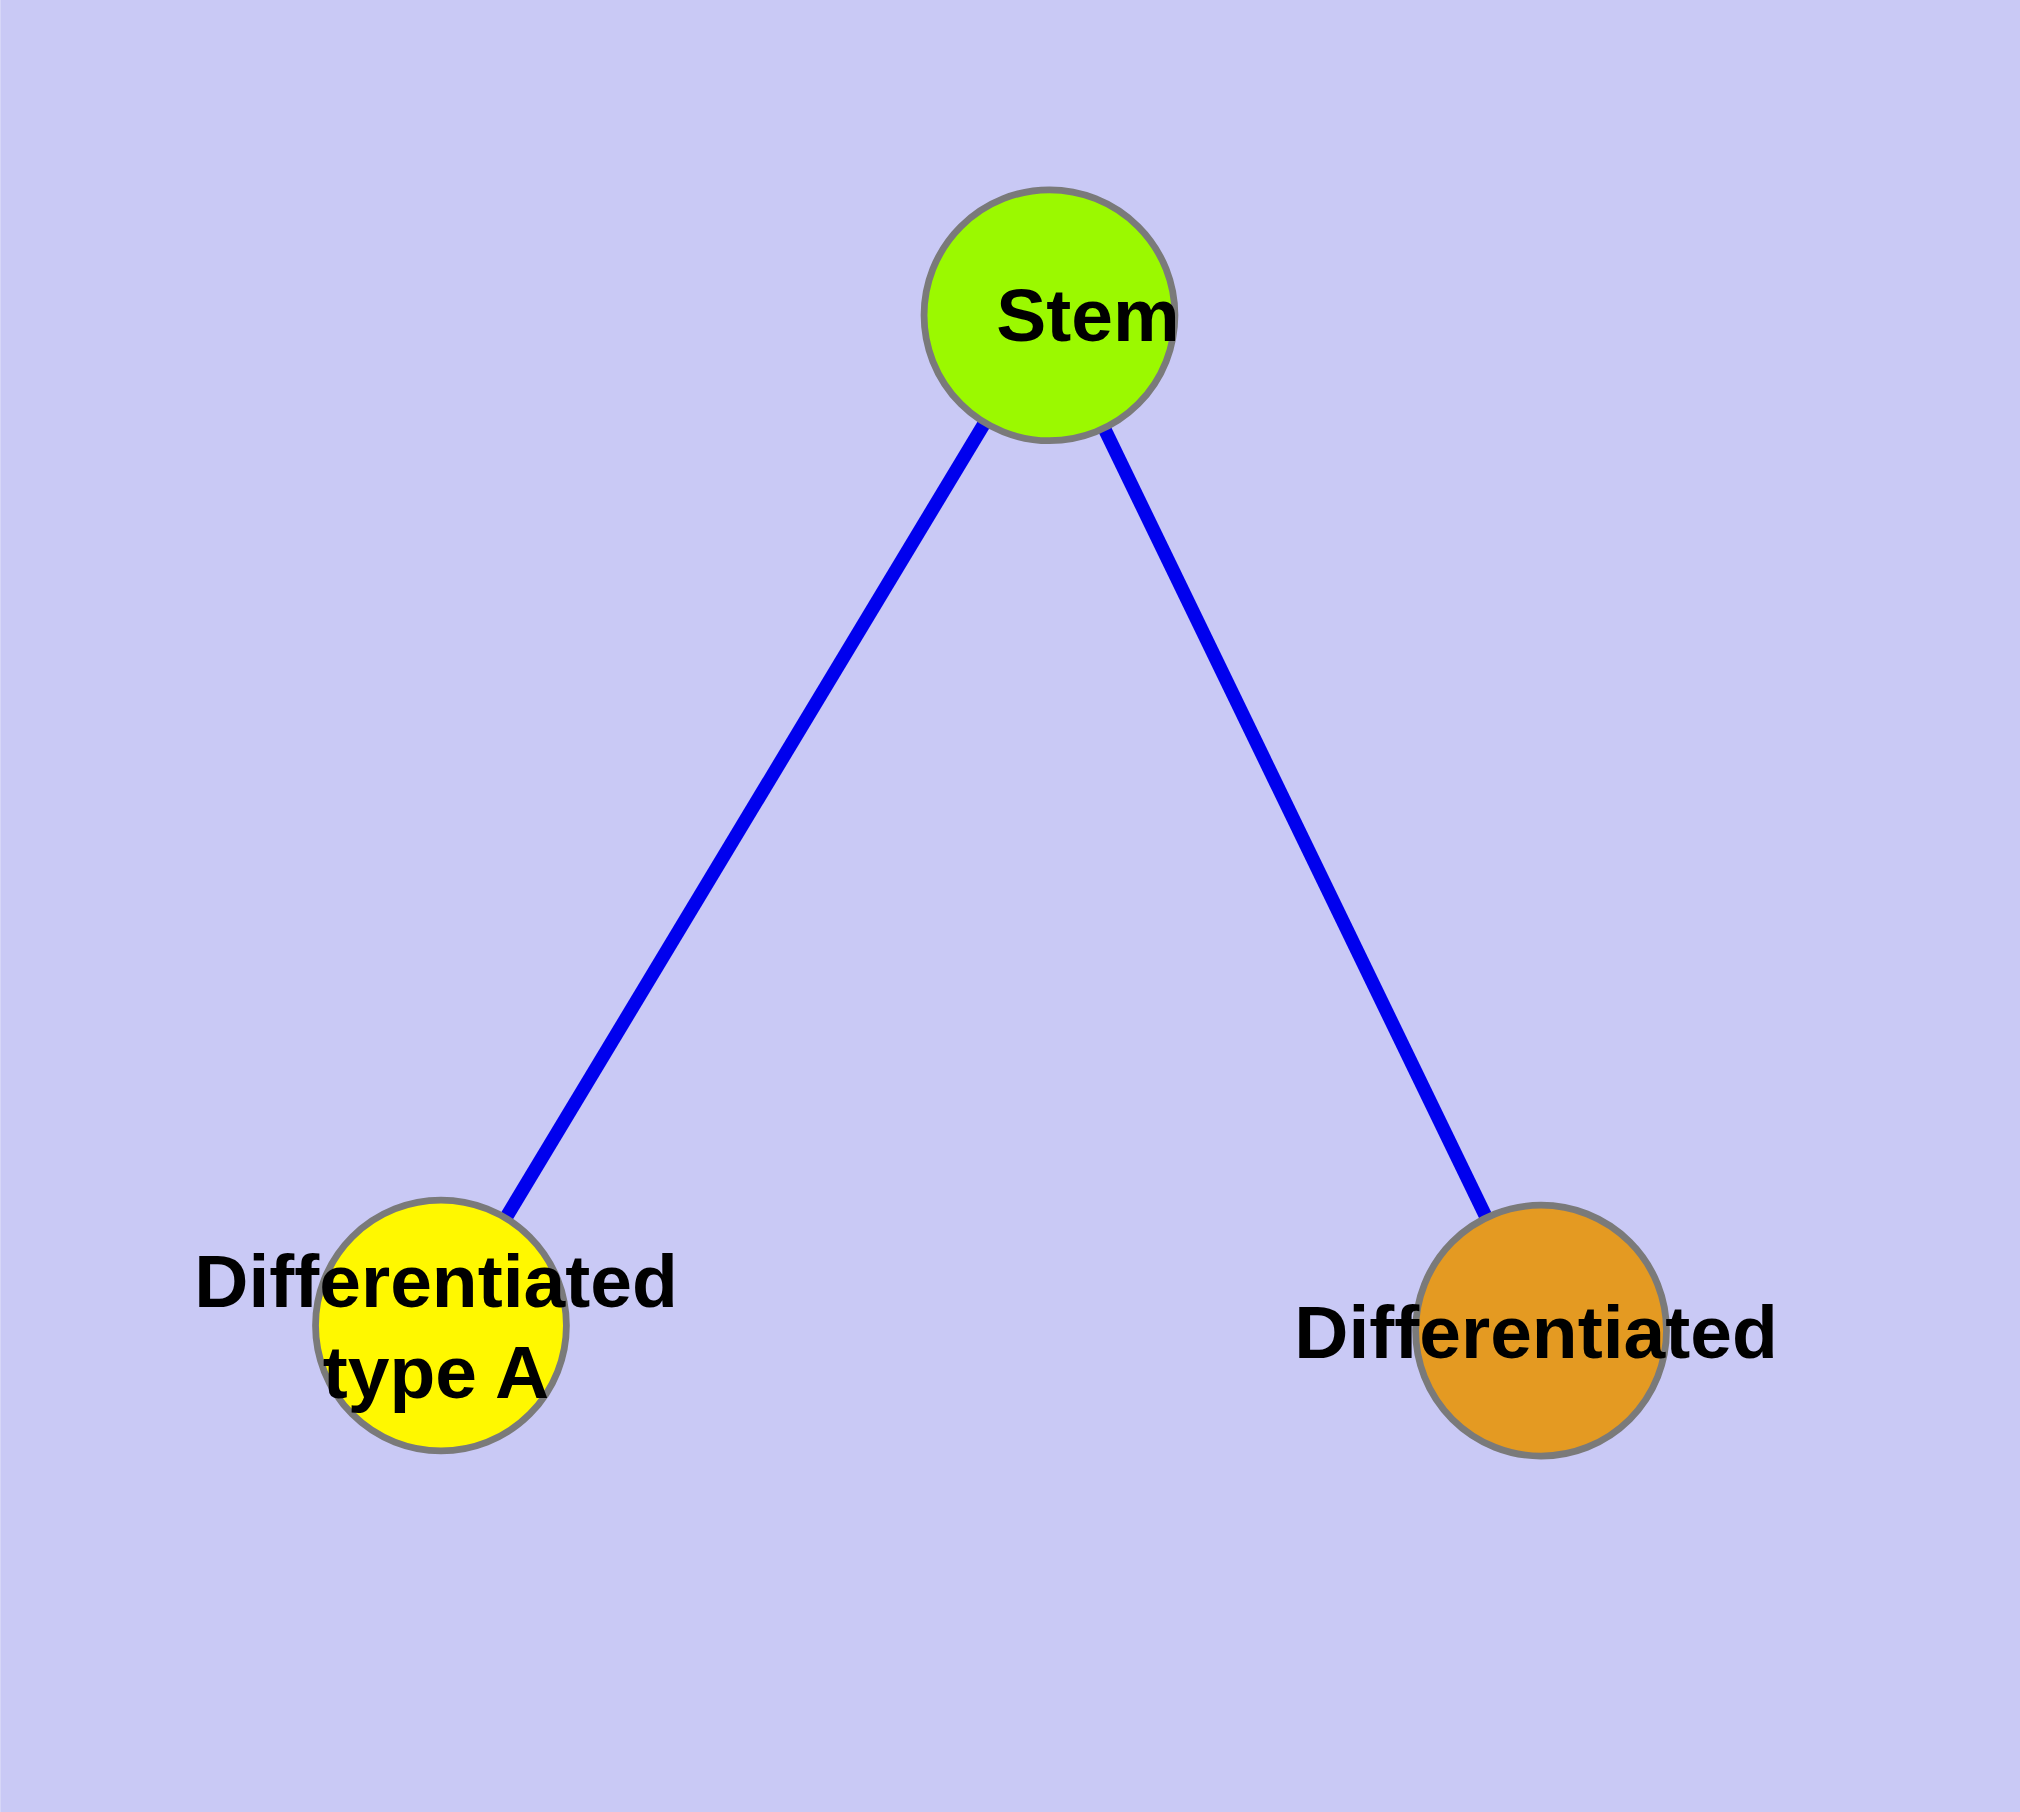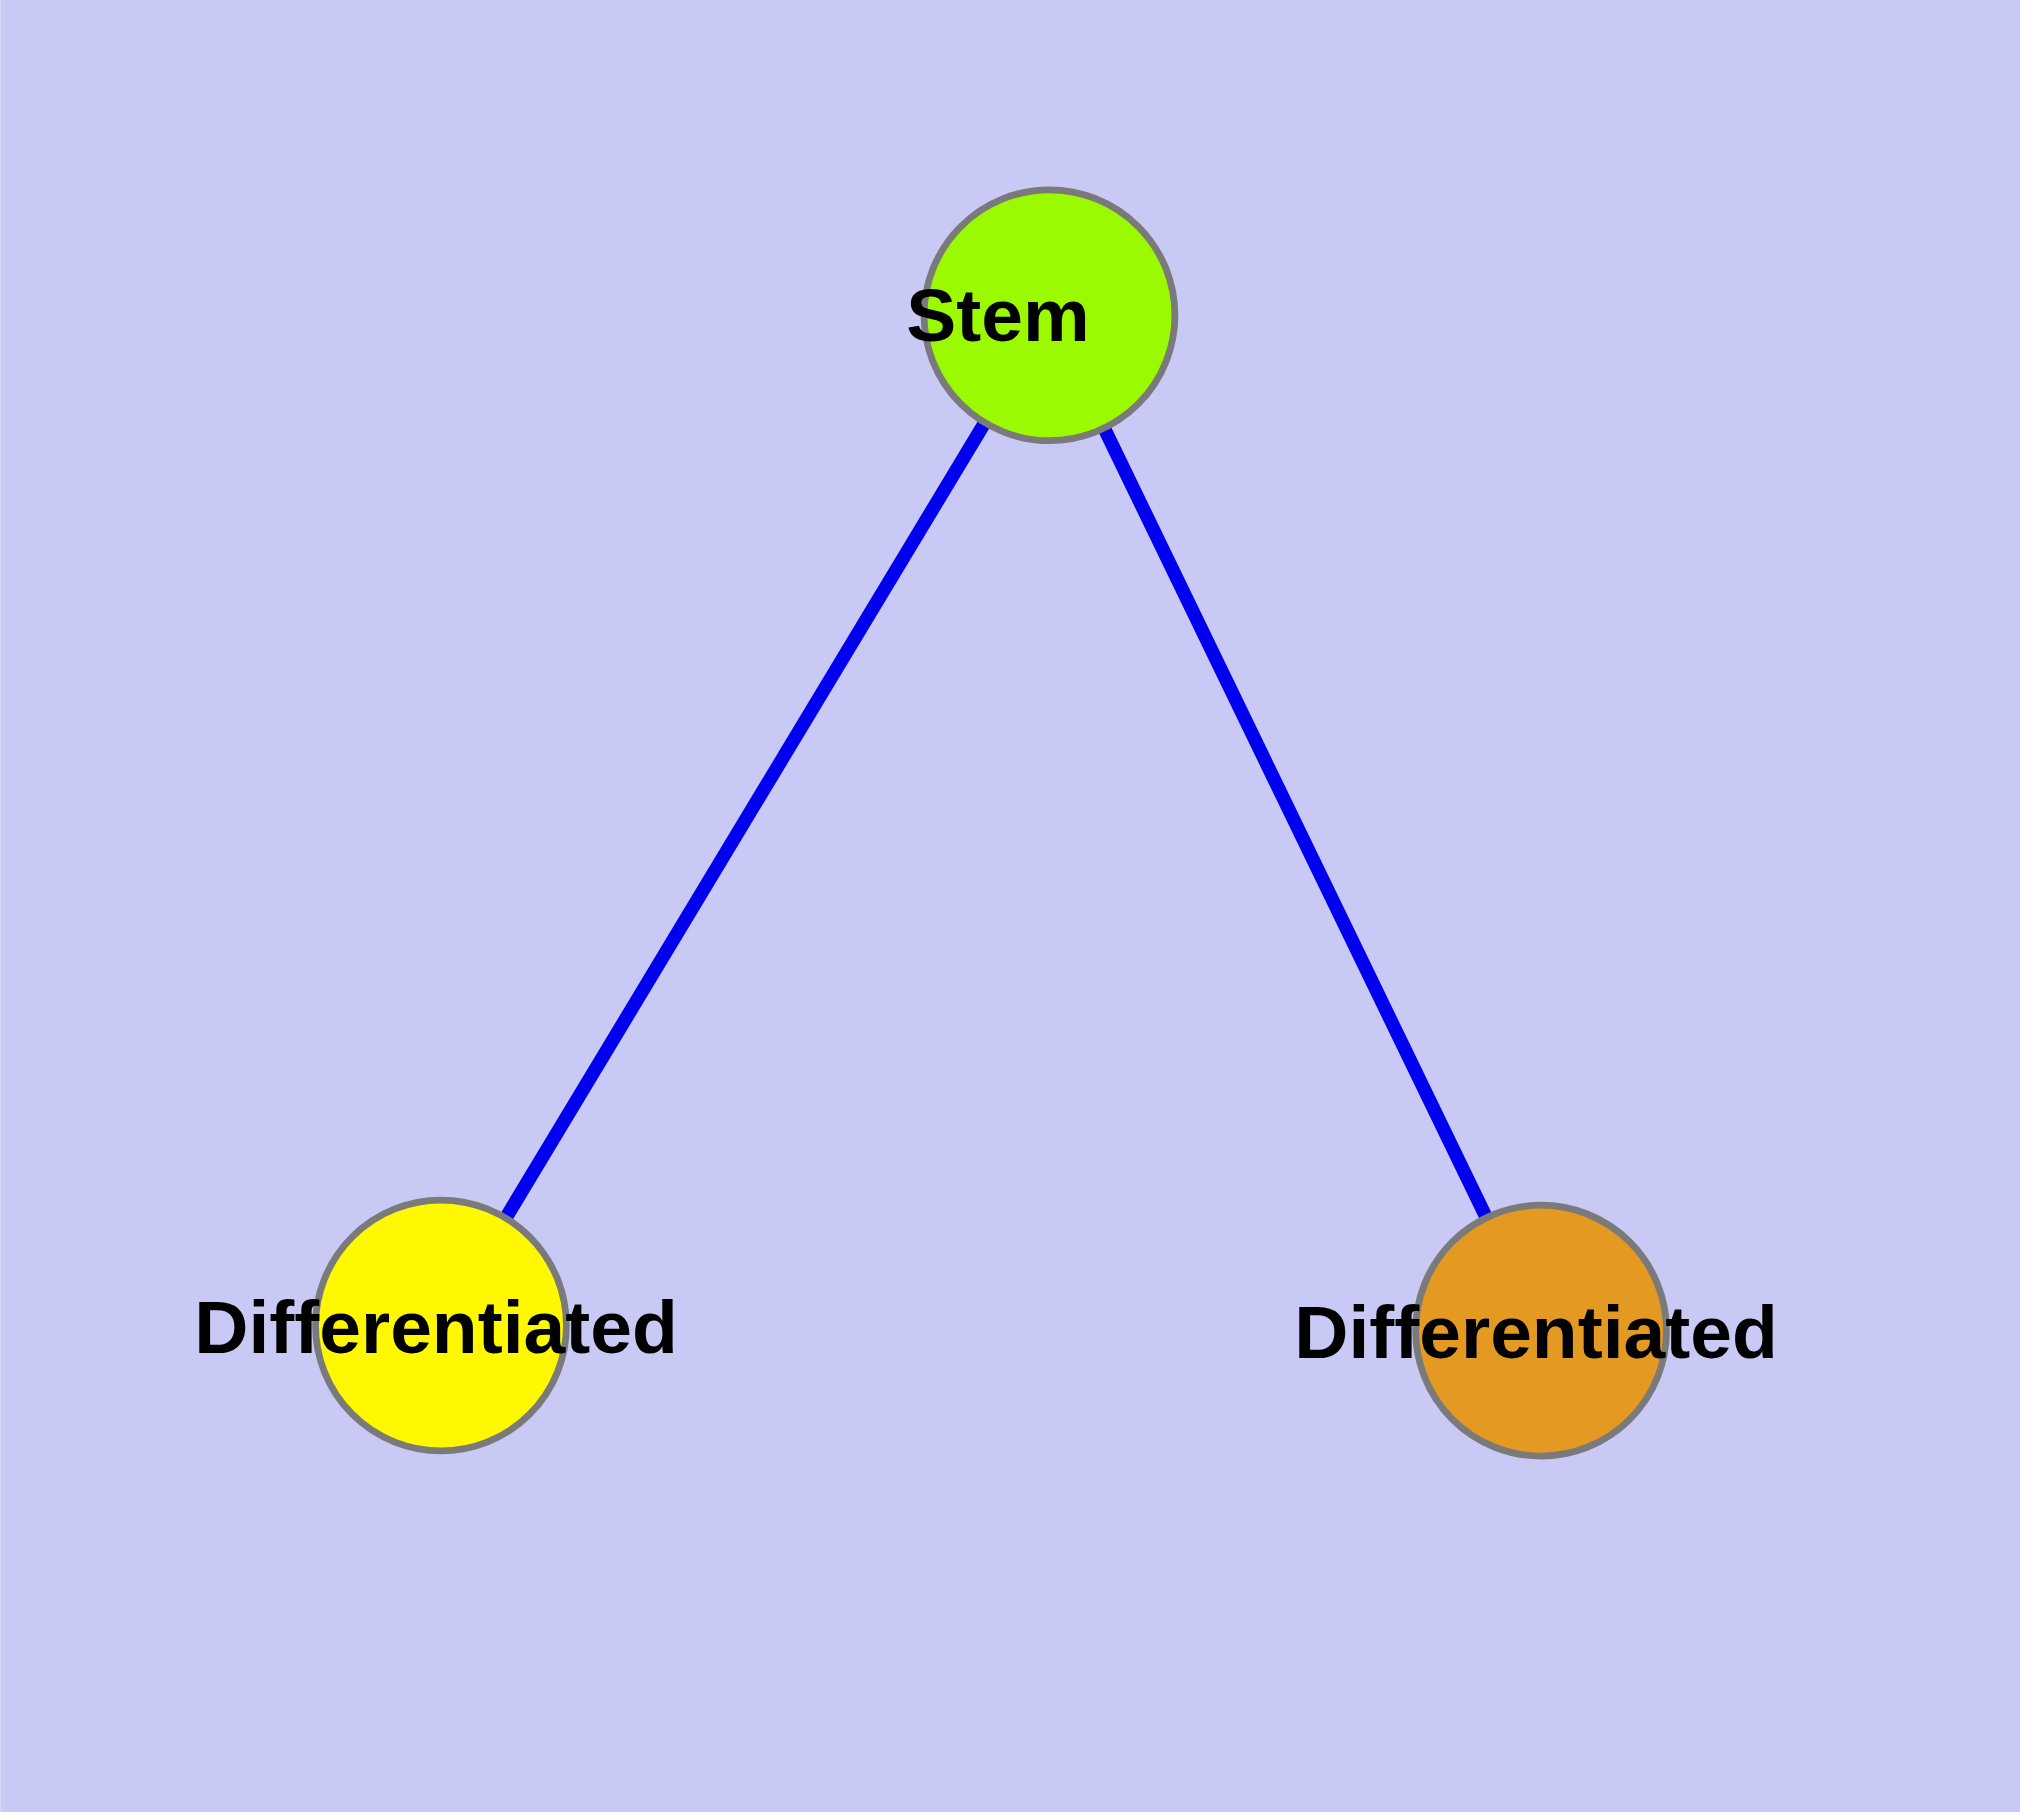--- a/index.html
+++ b/index.html
@@ -44,23 +44,24 @@
 
     <line x1="1238" y1="372" x2="1818" y2="1570" stroke-width="16" stroke="#0000ee"></line>
 
     <circle cx="1238" cy="372" r="148" stroke-width="8" fill="#9bf900" stroke="#7a7a7a"></circle>
 
     <circle cx="520" cy="1564" r="148" stroke-width="8" fill="#fff800" stroke="#7a7a7a"></circle>
 
     <circle cx="1818" cy="1570" r="148" stroke-width="8" fill="#e49a22" stroke="#7a7a7a"></circle>
   </svg>
 
-  <div class="node-label" style="left:998px; top:315px;">Stem</div>
+  <div class="node-label" style="left:1088px; top:315px;">Stem</div>
 
   <div class="node-label" style="left:436px; top:1327px;">
     <div>Differentiated</div>
+    <div>type A</div>
   </div>
 
   <div class="node-label" style="left:1536px; top:1332px;">
     <div>Differentiated</div>
   </div>
 </div>
 
 
 </body></html>

